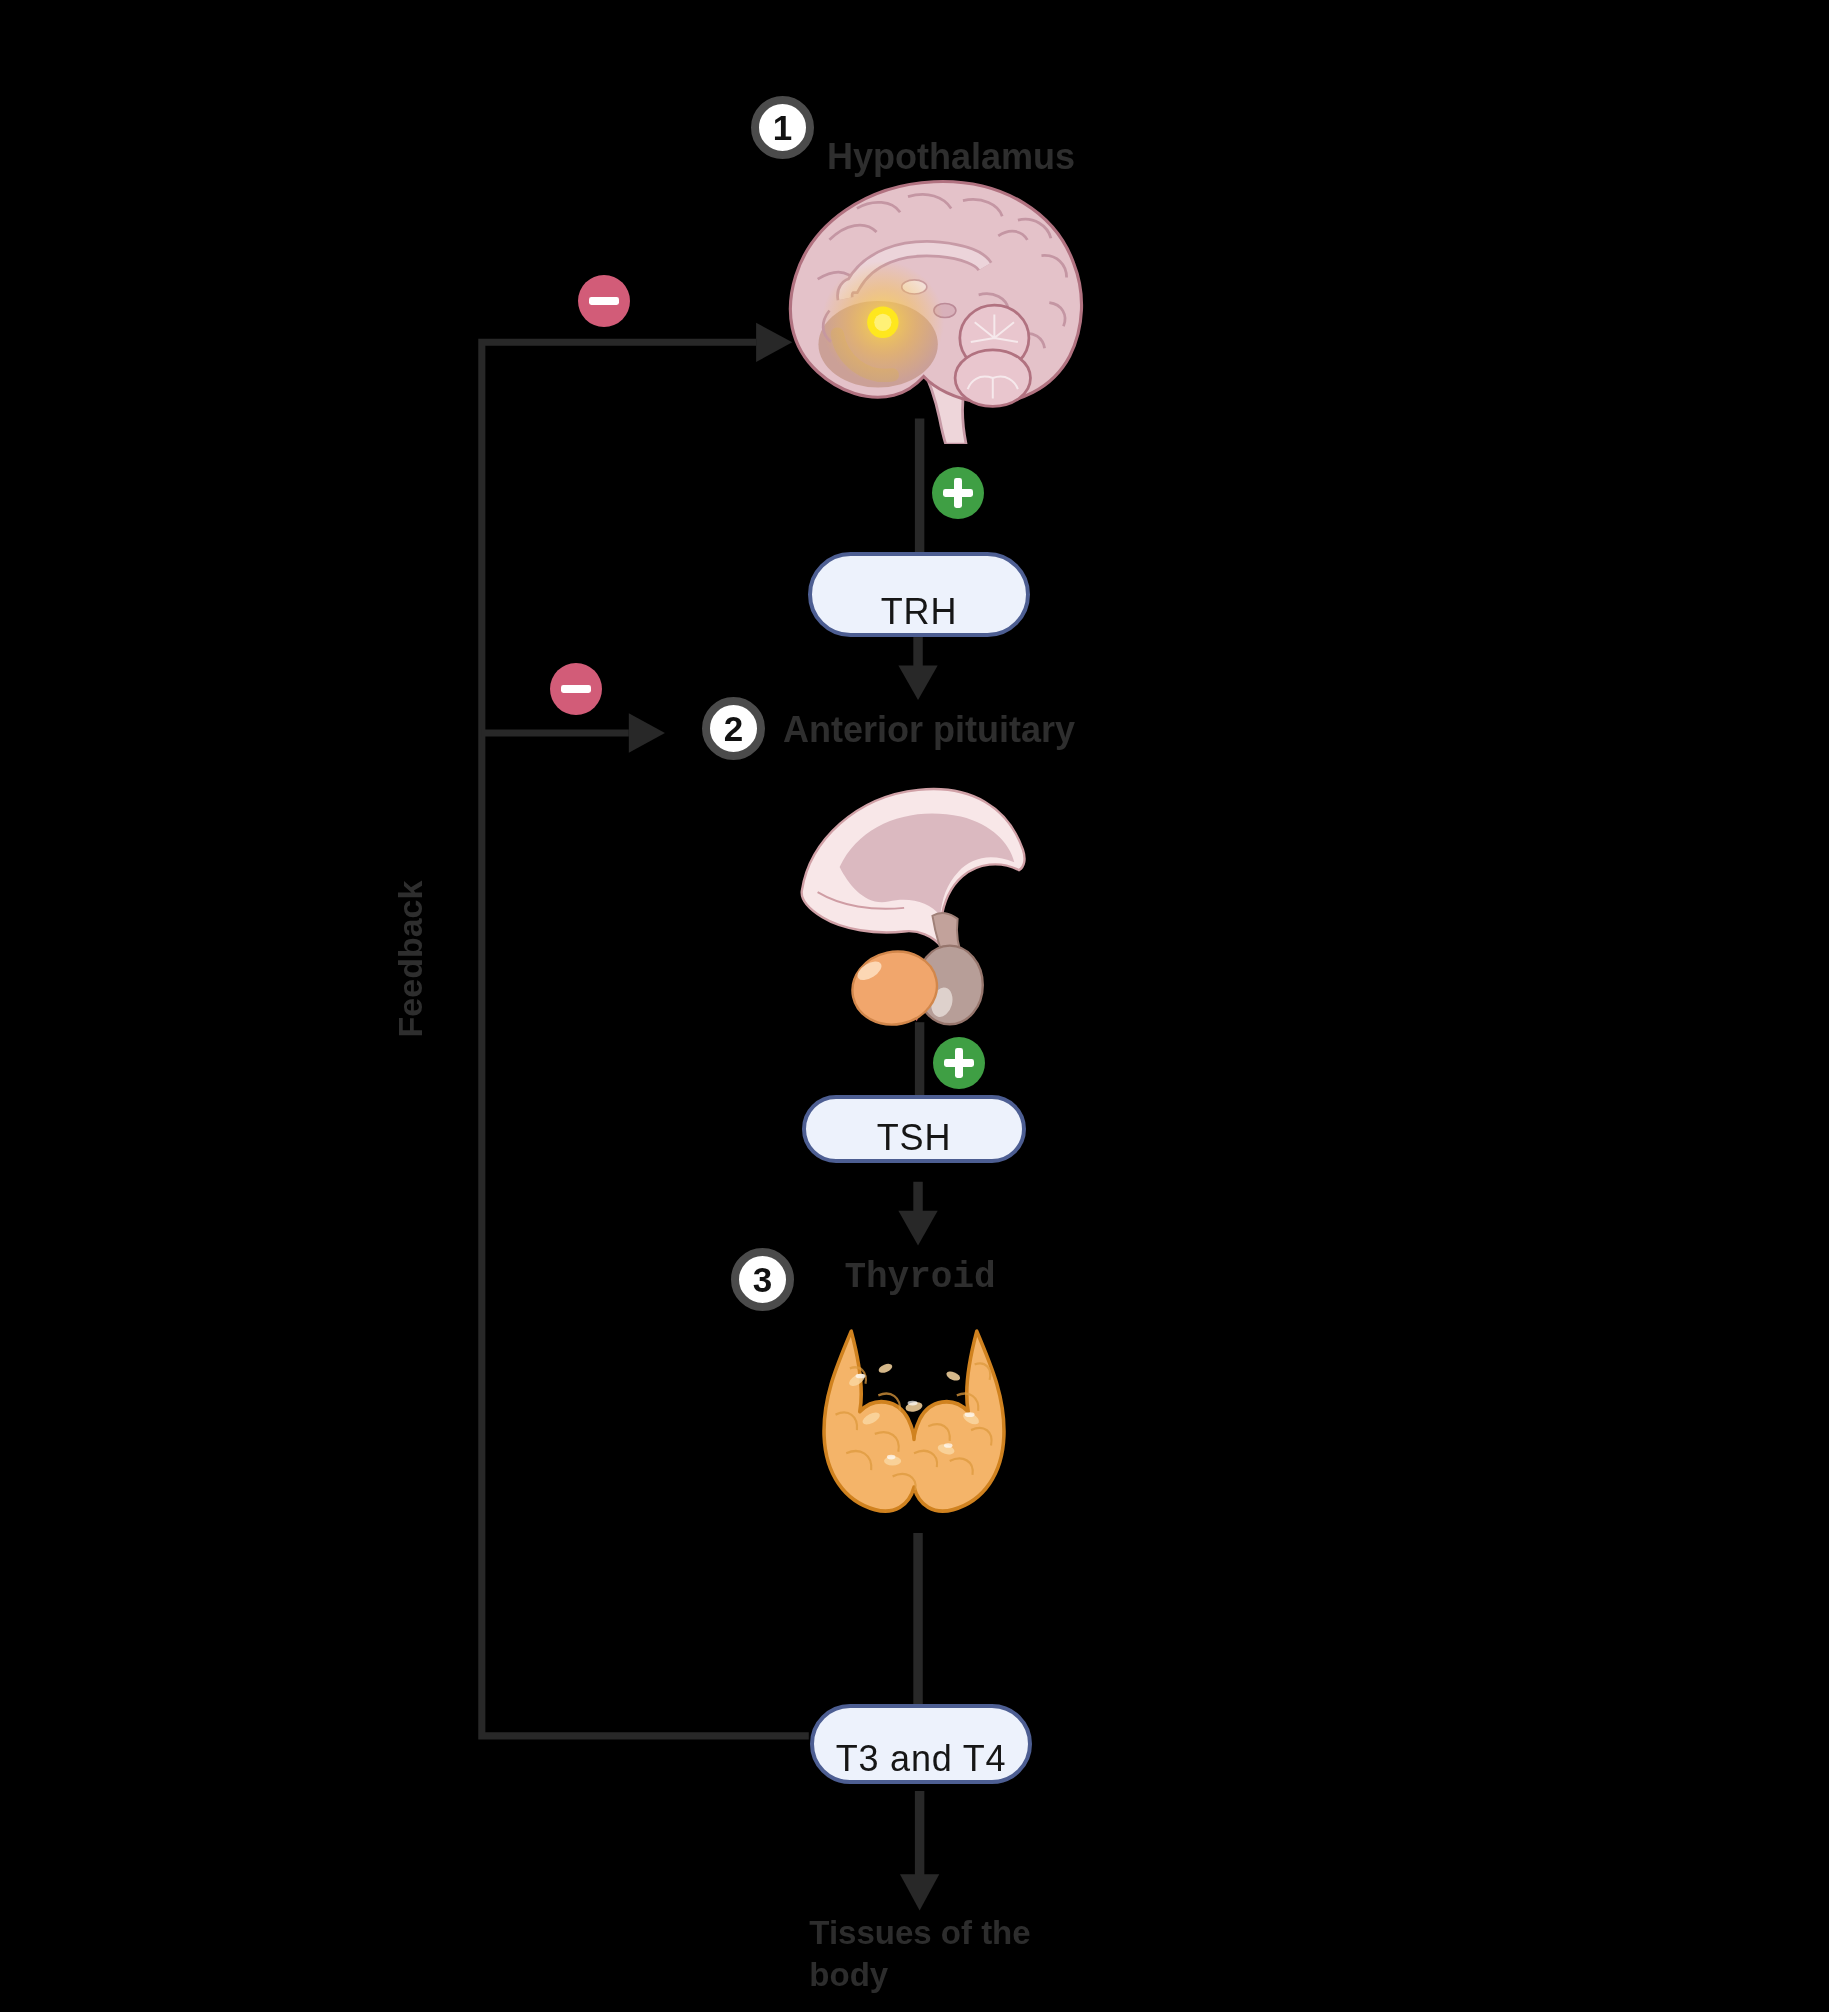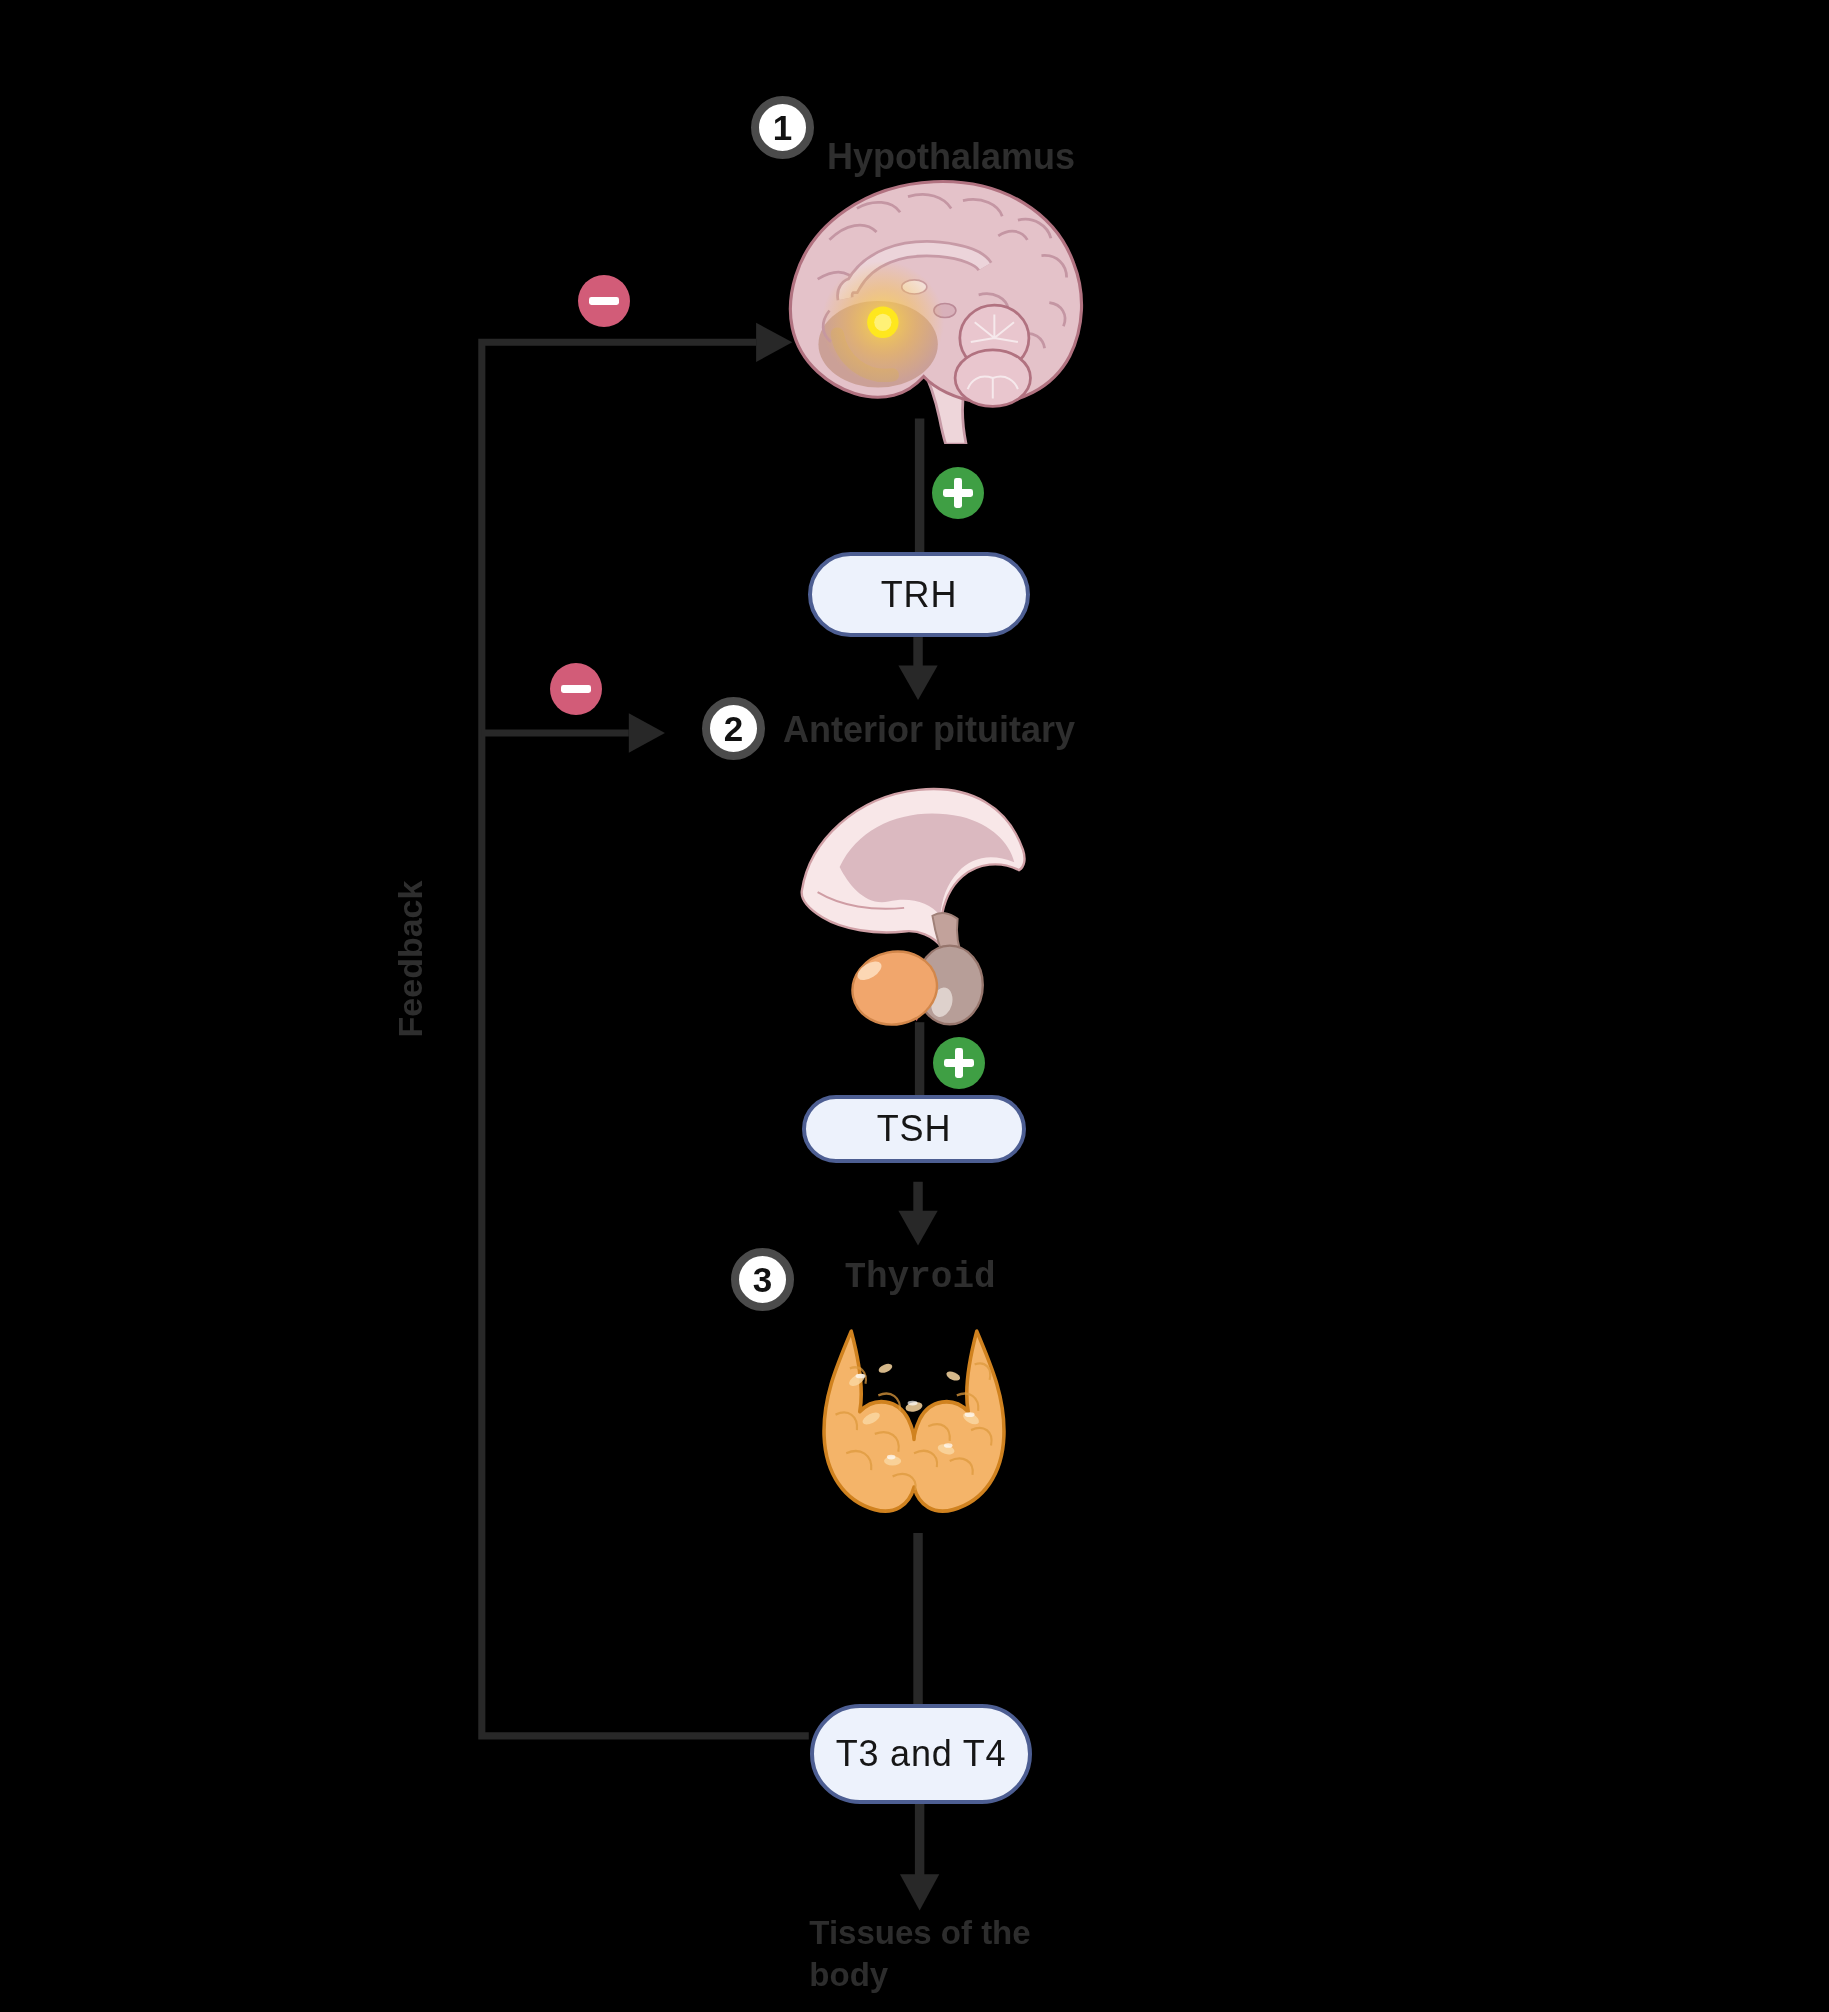--- a/index.html
+++ b/index.html
@@ -23,21 +23,21 @@
 
   .step-label{
     position:absolute;font-size:36px;font-weight:700;color:#2e2e2e;
     line-height:42px;white-space:nowrap;
   }
   .centered{transform:translateX(-50%);font-family:Liberation Mono, monospace;}
 
   
   .pill{
     position:absolute;background:#edf2fc;border:4.7px solid #4d5e92;
-    border-radius:55px;display:flex;align-items:center;justify-content:center;
+    border-radius:55px;display:flex;align-items:flex-end;justify-content:center;
     box-sizing:border-box;
   }
   .pill-text{font-size:36px;font-weight:400;color:#161616;letter-spacing:0.8px;}
 
   
   .badge{
     position:absolute;width:52px;height:52px;border-radius:50%;
     display:flex;align-items:center;justify-content:center;
   }
   .badge-minus{background:#d25c78;}
@@ -215,21 +215,21 @@
     </g>
     <g fill="#ffffff" opacity="0.7">
       <ellipse cx="75" cy="70" rx="7" ry="3"></ellipse>
       <ellipse cx="148" cy="105" rx="7" ry="3"></ellipse>
       <ellipse cx="228" cy="120" rx="7" ry="3"></ellipse>
       <ellipse cx="118" cy="175" rx="6" ry="3"></ellipse>
       <ellipse cx="198" cy="160" rx="6" ry="3"></ellipse>
     </g>
   </svg>
 
-  <div class="pill" style="left:810px;top:1704px;width:222px;height:100px;">
+  <div class="pill" style="left:810px;top:1704px;width:222px;height:80px;">
     <span class="pill-text">T3 and T4</span>
   </div>
 
   <div class="tissues-label" style="left:920px;top:1912px;">
     <div>Tissues of the</div>
     <div>body</div>
   </div>
 
   <div class="feedback-label" style="left:410px;top:959px;">Feedback</div>
 

